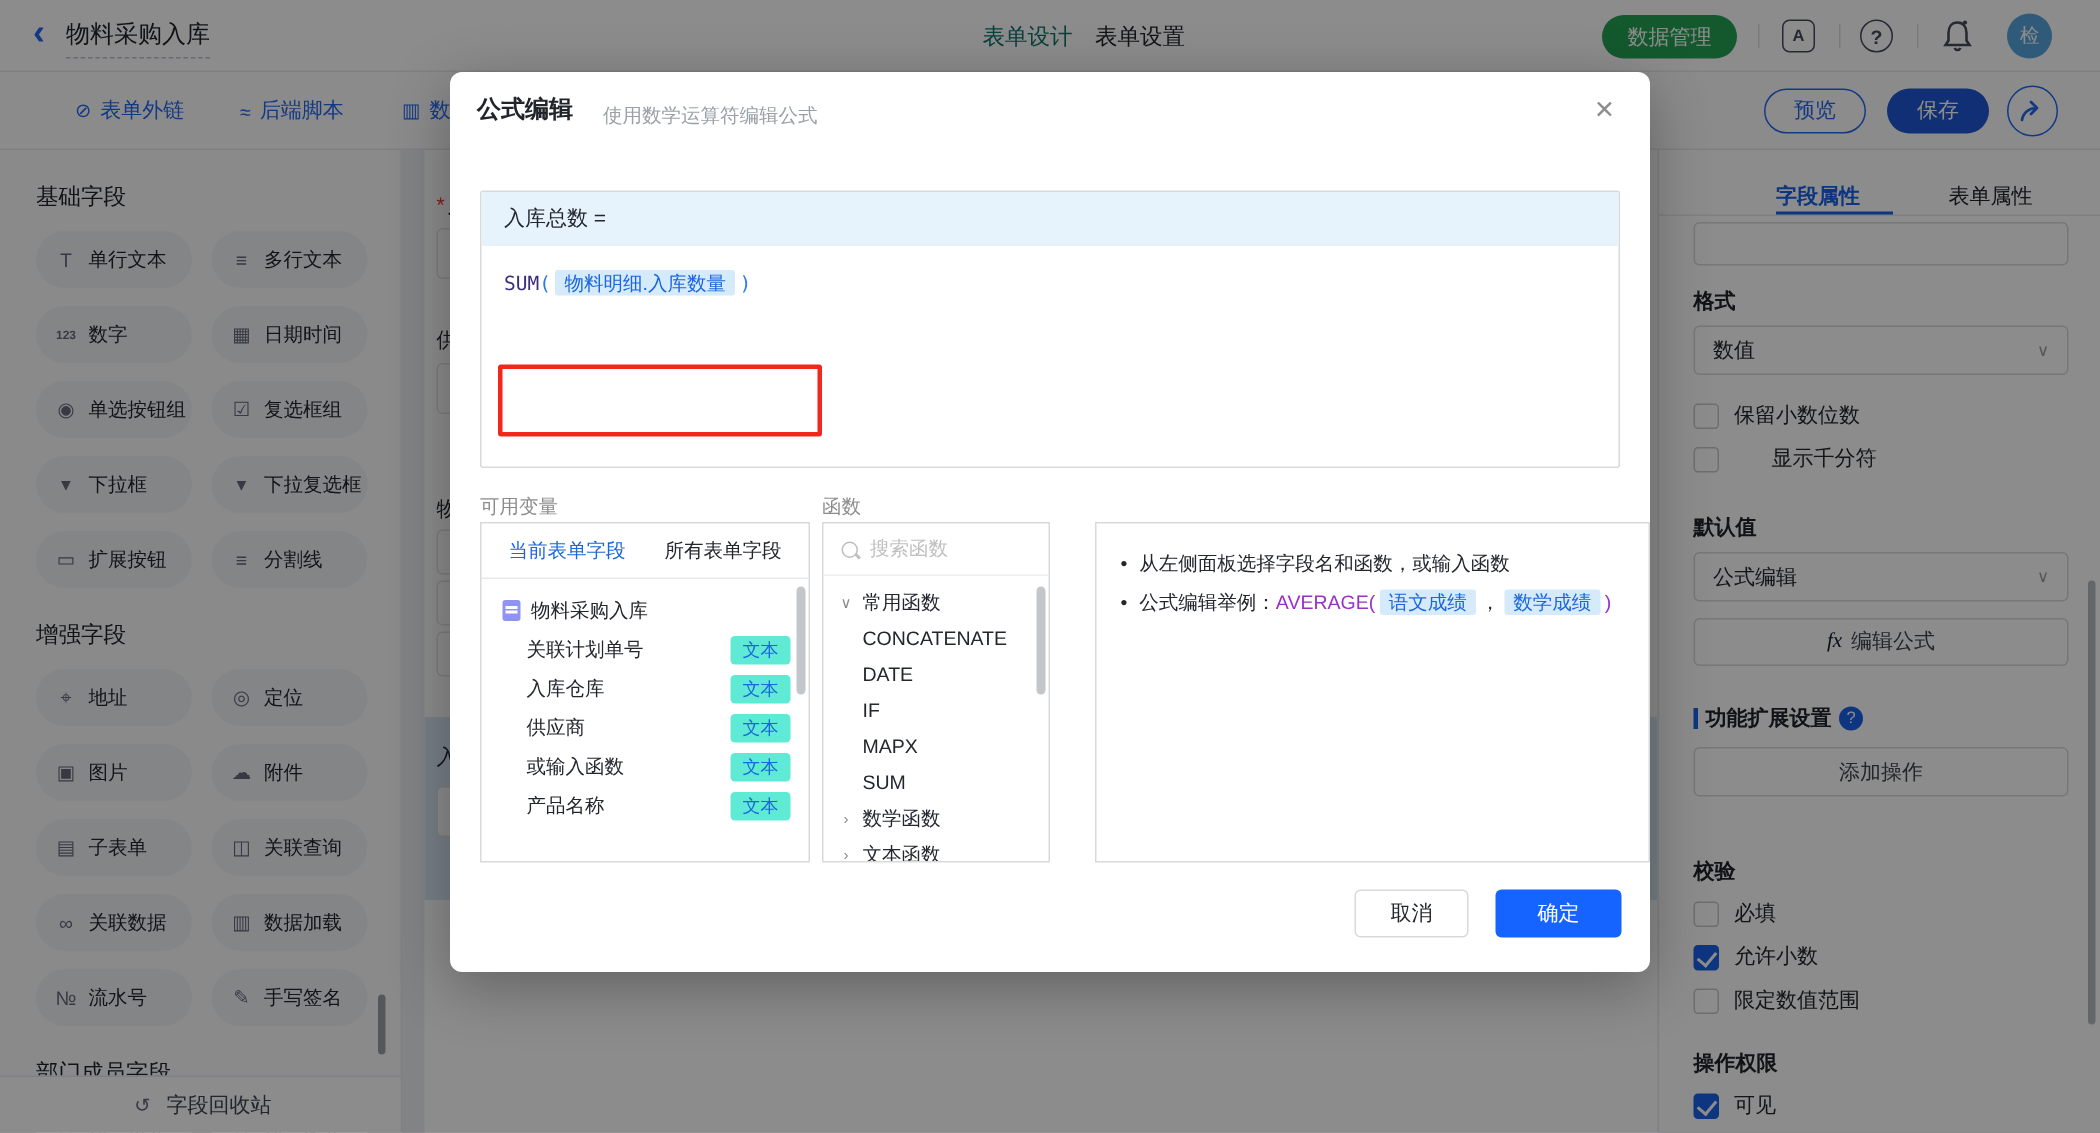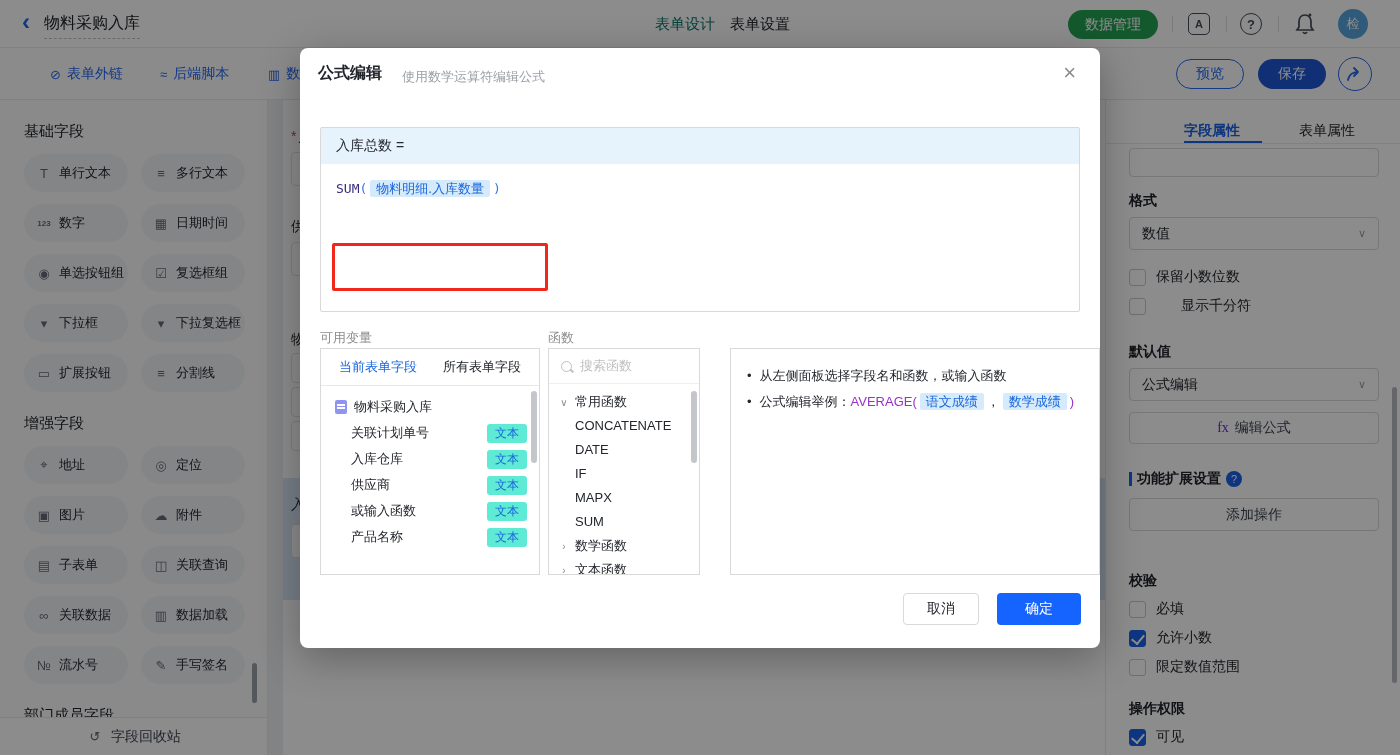--- a/index.html
+++ b/index.html
@@ -47,21 +47,21 @@
   .rp-tab{position:absolute;top:22px;font-size:14px;}
   .rp-tab.active{color:#1a62e8;font-weight:600;}
   .rp-tab.idle{color:#23262d;}
   .rp-underline{position:absolute;left:78px;top:41px;width:78px;height:3px;background:#1a62e8;}
   .rp-divider{position:absolute;left:0;top:43px;width:100%;height:1px;background:#e9eaee;}
   .rp-input{position:absolute;left:23px;top:48px;width:250px;height:29px;border:1px solid #d9d9d9;border-radius:4px;box-sizing:border-box;background:#fff;}
   .rp-h{position:absolute;left:23px;font-size:14px;font-weight:700;color:#20242b;}
   .rp-select{position:absolute;left:23px;width:250px;height:33px;border:1px solid #d9d9d9;border-radius:4px;box-sizing:border-box;display:flex;align-items:center;padding:0 12px;font-size:14px;color:#23262d;justify-content:space-between;background:#fff;}
   .chev{color:#9aa0a6;font-size:11px;}
   .rp-btn{position:absolute;left:23px;width:250px;height:32px;border:1px solid #d9d9d9;border-radius:4px;box-sizing:border-box;display:flex;align-items:center;justify-content:center;gap:6px;font-size:14px;color:#3d4450;background:#fff;}
-  .fx{font-family:"Liberation Serif","DejaVu Serif",serif;color:#6d28d9;}
+  .fx{font-family:"Liberation Serif","DejaVu Serif",serif;font-style:italic;color:#0f172a;}
   .cb-row{position:absolute;left:23px;display:flex;align-items:center;gap:10px;font-size:14px;color:#23262d;}
   .cb{width:17px;height:17px;border:1.5px solid #c6c9ce;border-radius:3px;box-sizing:border-box;background:#fff;flex:none;position:relative;}
   .cb.checked{background:#1a62e8;border-color:#1a62e8;}
   .cb.checked::after{content:"";position:absolute;left:4px;top:1px;width:6px;height:10px;border:solid #fff;border-width:0 2px 2px 0;transform:rotate(40deg);}
   .sec-head{position:absolute;left:23px;display:flex;align-items:center;gap:5px;font-size:14px;font-weight:700;color:#20242b;}
   .blue-bar{width:3px;height:14px;background:#1a62e8;}
   .q-badge{width:16px;height:16px;border-radius:50%;background:#1a62e8;color:#fff;font-size:11px;display:flex;align-items:center;justify-content:center;font-weight:400;}
   .rp-scroll{position:absolute;right:3px;top:287px;width:5px;height:296px;border-radius:3px;background:#b7babf;}
   
   #overlay{position:absolute;inset:0;background:rgba(0,0,0,0.45);z-index:10;}

